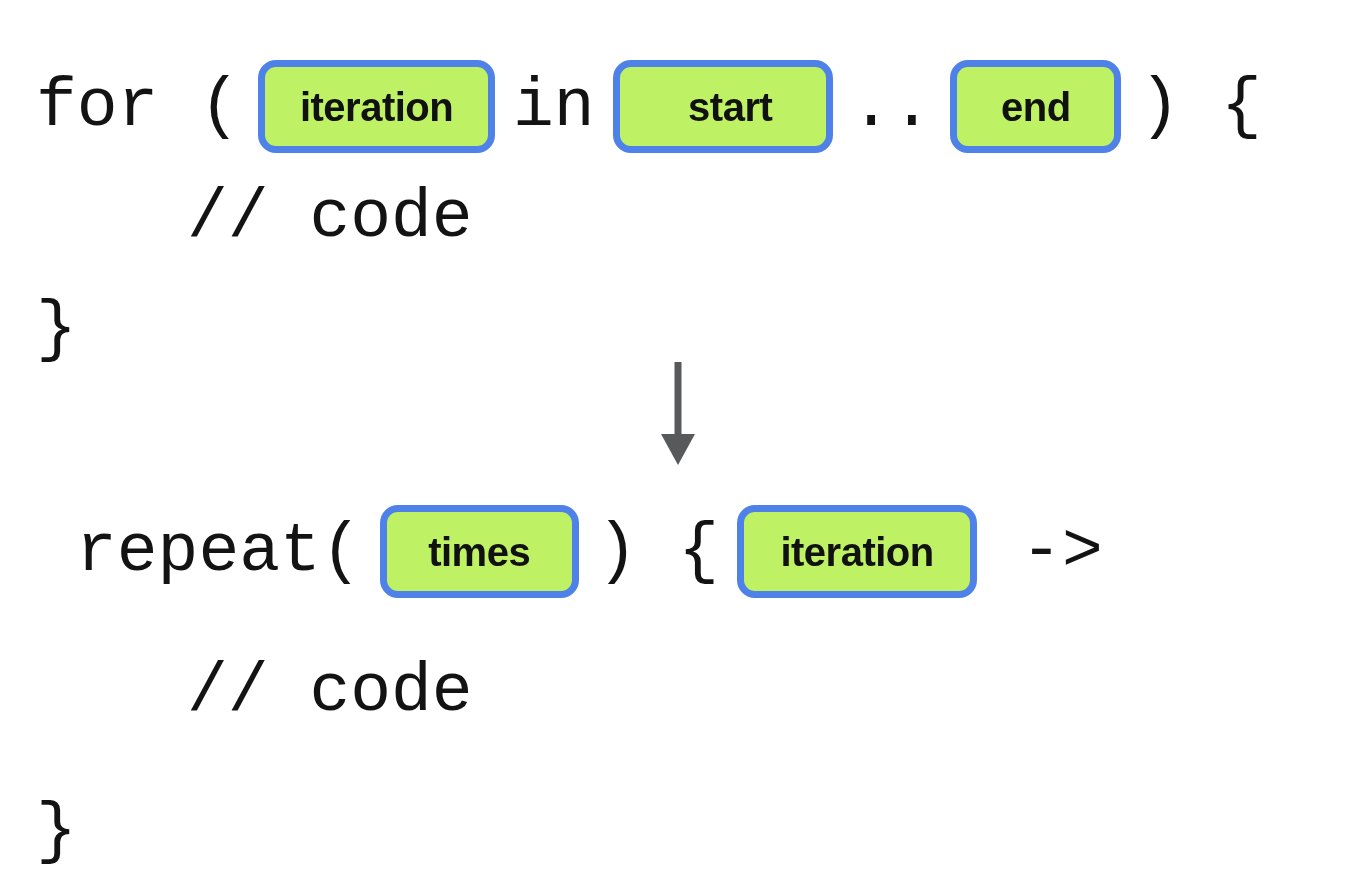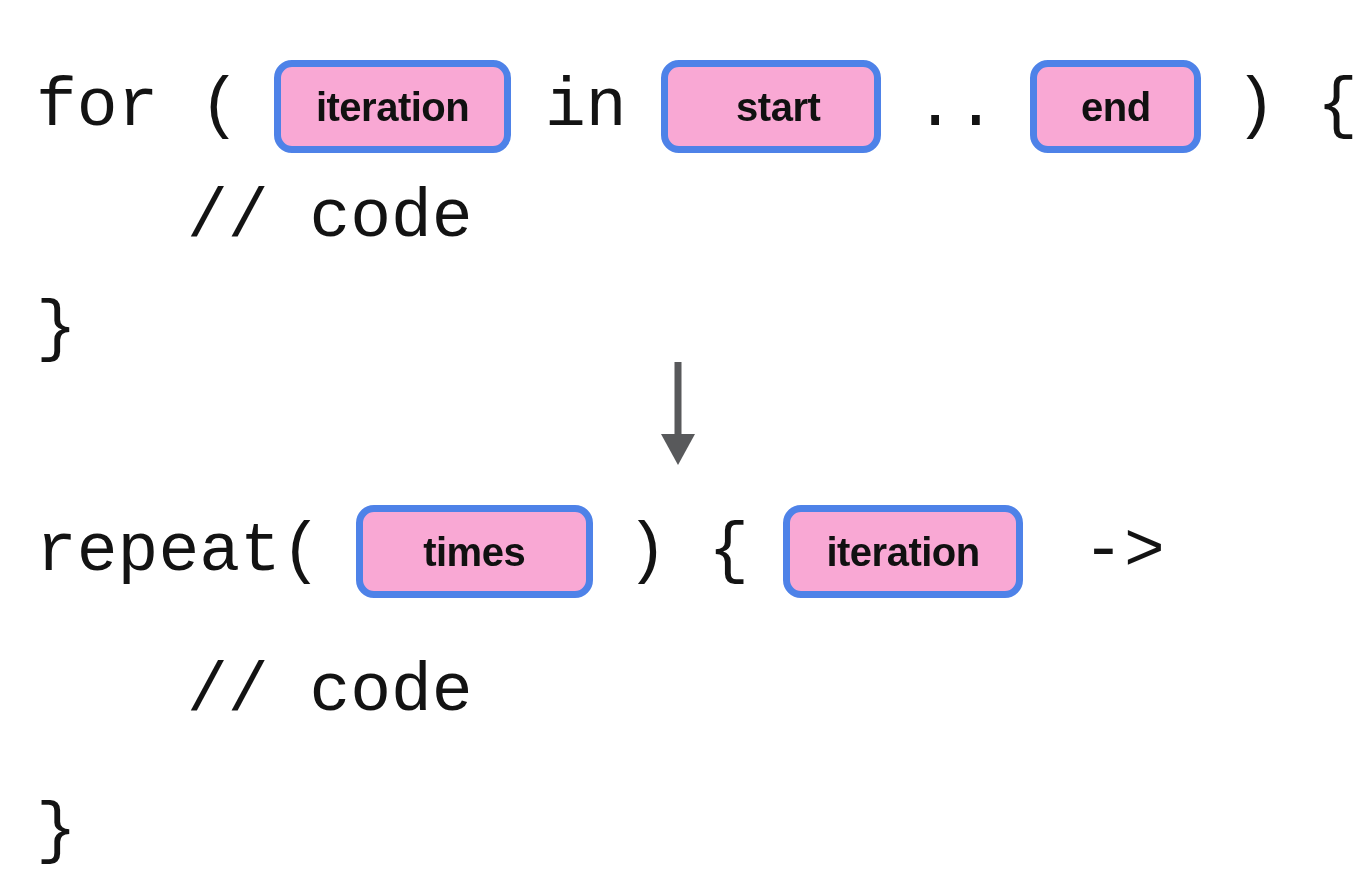--- a/index.html
+++ b/index.html
@@ -18,54 +18,54 @@
     overflow:hidden;
     font-family:"Liberation Mono","DejaVu Sans Mono",monospace;
     color:var(--code-text);
   }
   .code-row{
     position:absolute;
     left:36px;
     height:93px;
     display:flex;
     align-items:center;
-    gap:34px;
+    gap:18px;
   }
   .row-for{top:60px;}
-  .row-repeat{top:505px;}
+  .row-repeat{top:505px;margin-left:40px;}
   .mono{
     font-family:"Liberation Mono","DejaVu Sans Mono",monospace;
     font-size:68px;
     line-height:68px;
     white-space:pre;
     color:var(--code-text);
     font-weight:400;
   }
   .slot{
     height:93px;
     border:7px solid var(--slot-border);
     border-radius:18px;
-    background:#f9a8d4;
+    background:#bef264;
     display:flex;
     align-items:center;
     justify-content:center;
     flex:0 0 auto;
   }
   .slot-label{
     font-family:"Liberation Sans","DejaVu Sans",sans-serif;
     font-weight:700;
     font-size:40px;
     line-height:1;
     color:#111111;
     letter-spacing:-0.5px;
   }
   .w-iteration{width:237px;}
   .w-start{width:220px;padding-left:15px;}
   .w-end{width:171px;}
-  .w-times{width:237px;}
+  .w-times{width:199px;}
   .w-iteration2{width:240px;}
   .comment-line{
     position:absolute;
     left:187px;
   }
   .comment-for{top:184px;}
   .comment-repeat{top:658px;}
   .brace-line{
     position:absolute;
     left:36px;

